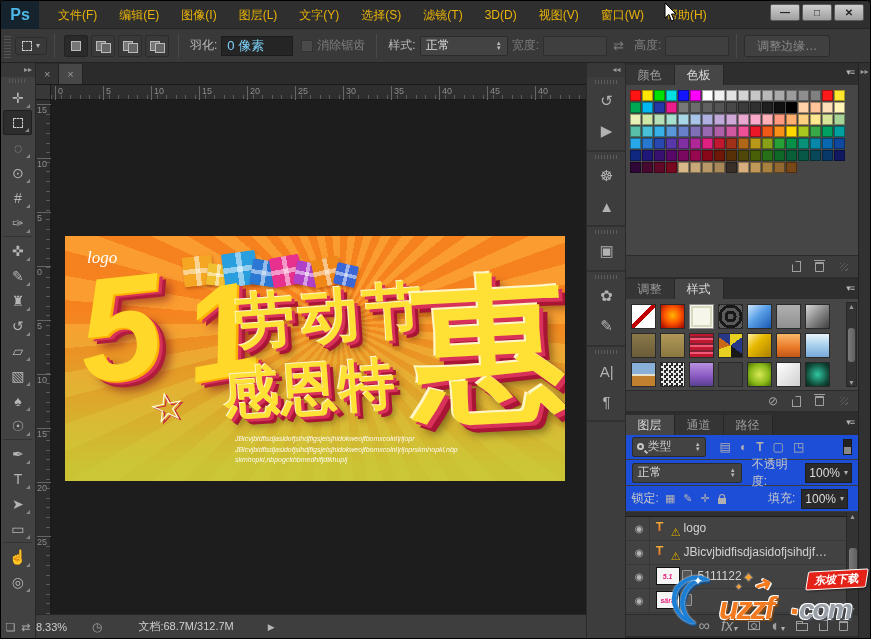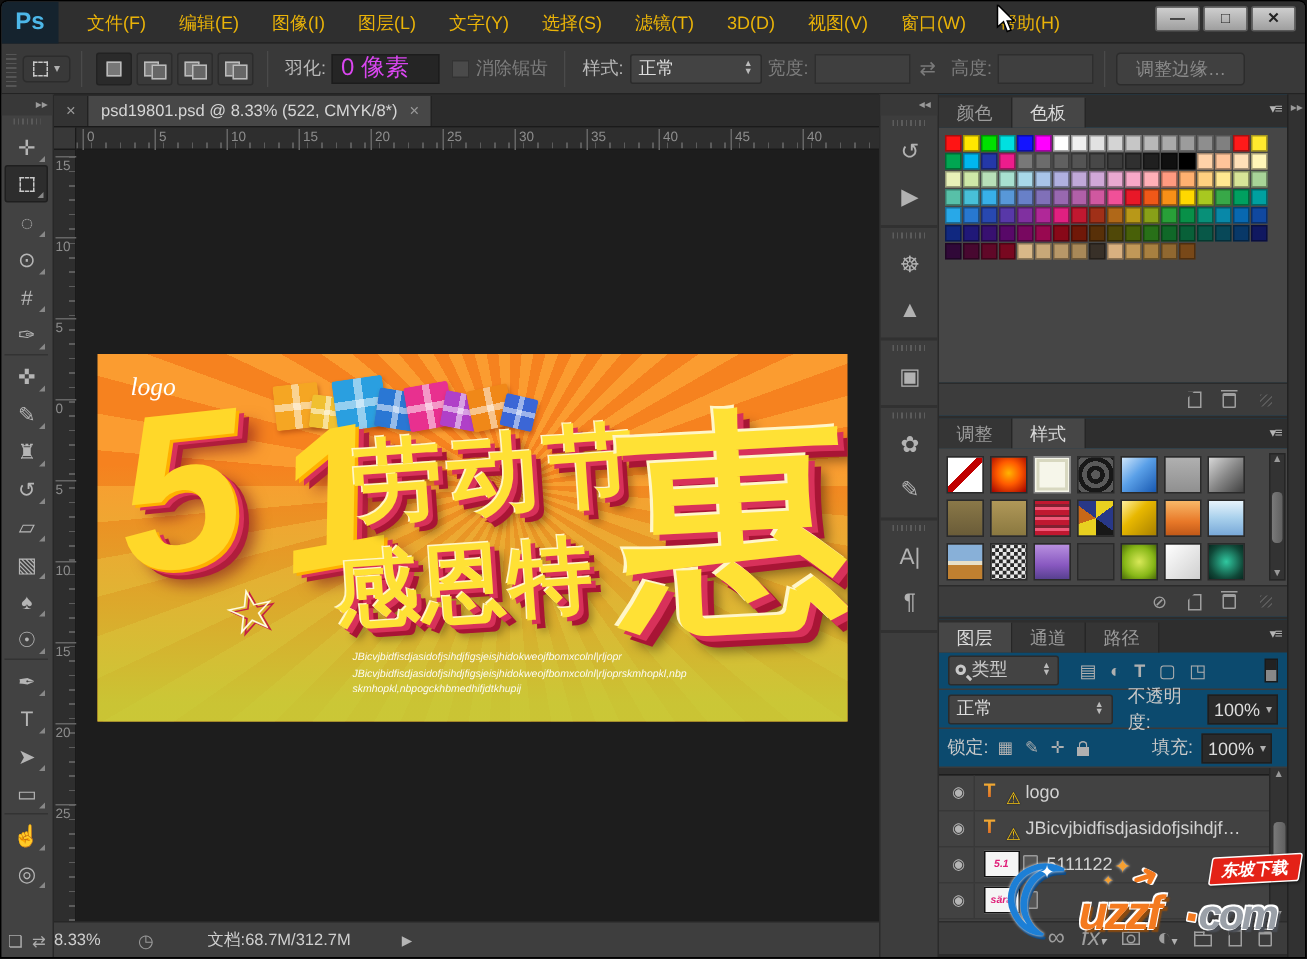--- a/index.html
+++ b/index.html
@@ -28,21 +28,21 @@
   .mbox { width:12px; height:12px; border:1px dashed #c9c9c9; }
   .mbox.small { width:10px; height:10px; }
   .caret { font-size:8px; color:#b0b0b0; }
   .selmodes { display:flex; gap:3px; margin:0 2px; }
   .selmode { width:24px; height:22px; border:1px solid #2c2c2c; border-radius:2px; display:flex; align-items:center; justify-content:center; }
   .selmode .sq { width:10px; height:10px; border:1px solid #bbb; background:#777; }
   .selmode .sq2 { width:10px; height:10px; border:1px solid #bbb; margin-left:-5px; margin-top:5px; background:#666; }
   .selmode.pressed { background:#2a2a2a; border-color:#222; }
   .ob-label { margin:0 4px; white-space:nowrap; }
   .ob-label.dim { color:#7d7d7d; }
-  .ob-input { width:72px; height:20px; background:#252525; border:1px solid #1c1c1c; color:#d946ef; font-size:16px;
+  .ob-input { width:72px; height:20px; background:#252525; border:1px solid #1c1c1c; color:#7dd3fc; font-size:13px;
               padding:0 5px; }
   .ob-input.empty { width:64px; background:#3f3f3f; border:1px solid #2e2e2e; }
   .checkbox { width:12px; height:12px; background:#4a4a4a; border:1px solid #333; margin-left:8px; }
   .dropdown { display:flex; align-items:center; justify-content:space-between; width:88px; height:20px;
               background:#434343; border:1px solid #2b2b2b; border-radius:2px; padding:0 5px; color:#ddd; }
   .updown { display:flex; flex-direction:column; font-size:6px; line-height:5px; color:#bbb; }
   .swap-icon { color:#7a7a7a; font-size:13px; margin:0 6px; }
   .ob-btn { height:22px; padding:0 12px; border:1px solid #2c2c2c; border-radius:3px; color:#8a8a8a;
             background:#404040; line-height:20px; }
 
@@ -122,21 +122,21 @@
   
   .dockstrip { width:40px; background:#3d3d3d; border-left:1px solid #2a2a2a; border-right:1px solid #2a2a2a;
                display:flex; flex-direction:column; }
   .dock-top { height:14px; color:#9a9a9a; font-size:8px; text-align:right; padding:2px 4px 0 0; background:#383838; }
   .dockgroup { border-bottom:2px solid #313131; padding-bottom:4px; }
   .dockgrip { width:22px; height:4px; margin:3px auto 2px auto;
               background:repeating-linear-gradient(90deg,#5c5c5c 0 1px,transparent 1px 3px); }
   .dockicon { width:40px; height:30px; display:flex; align-items:center; justify-content:center; color:#b2b2b2; font-size:15px; }
 
   
-  .rightcol { width:233px; display:flex; flex-direction:column; background:#0c4a6e;align-items:center; }
+  .rightcol { width:233px; display:flex; flex-direction:column; background:#1d4ed8;align-items:center; }
   .rightedge { width:12px; background:#313131; border-left:1px solid #222; color:#9a9a9a; font-size:8px; text-align:center; padding-top:4px; }
 
   .panel { display:flex; flex-direction:column; border-bottom:2px solid #2c2c2c; }
   .paneltabs { height:22px; background:#2e2e2e; display:flex; align-items:flex-end; position:relative; }
   .paneltab { height:20px; padding:0 12px; font-size:12px; line-height:20px; color:#9c9c9c; background:#353535; border-right:1px solid #262626; }
   .paneltab.active { background:#464646; color:#dadada; }
   .panelmenu { position:absolute; right:4px; top:4px; color:#b5b5b5; font-size:9px; letter-spacing:-1px; }
   .panelfoot { height:22px; background:#3c3c3c; border-top:1px solid #2b2b2b; display:flex; align-items:center;
                justify-content:flex-end; gap:14px; padding-right:10px; color:#9f9f9f; }
   .cornergrip { width:8px; height:8px; margin-left:2px;
@@ -365,21 +365,20 @@
           <span>⇄</span>
         </div>
     </div>
 
     <div class="docarea">
       <div class="tabbar" id="tabs">
           <div class="doctab">
             <span class="tabx">×</span>
           </div>
           <div class="doctab active">
-            <span>psd19801.psd @ 8.33% (522, CMYK/8*)</span>
             <span class="tabx">×</span>
           </div>
         </div>
       <div class="canvasarea">
         <div class="rulercorner"></div>
         <div class="hruler" id="hruler">
             <span style="left: 4px;">0</span>
             <span style="left: 52px;">5</span>
             <span style="left: 100px;">10</span>
             <span style="left: 148px;">15</span>

